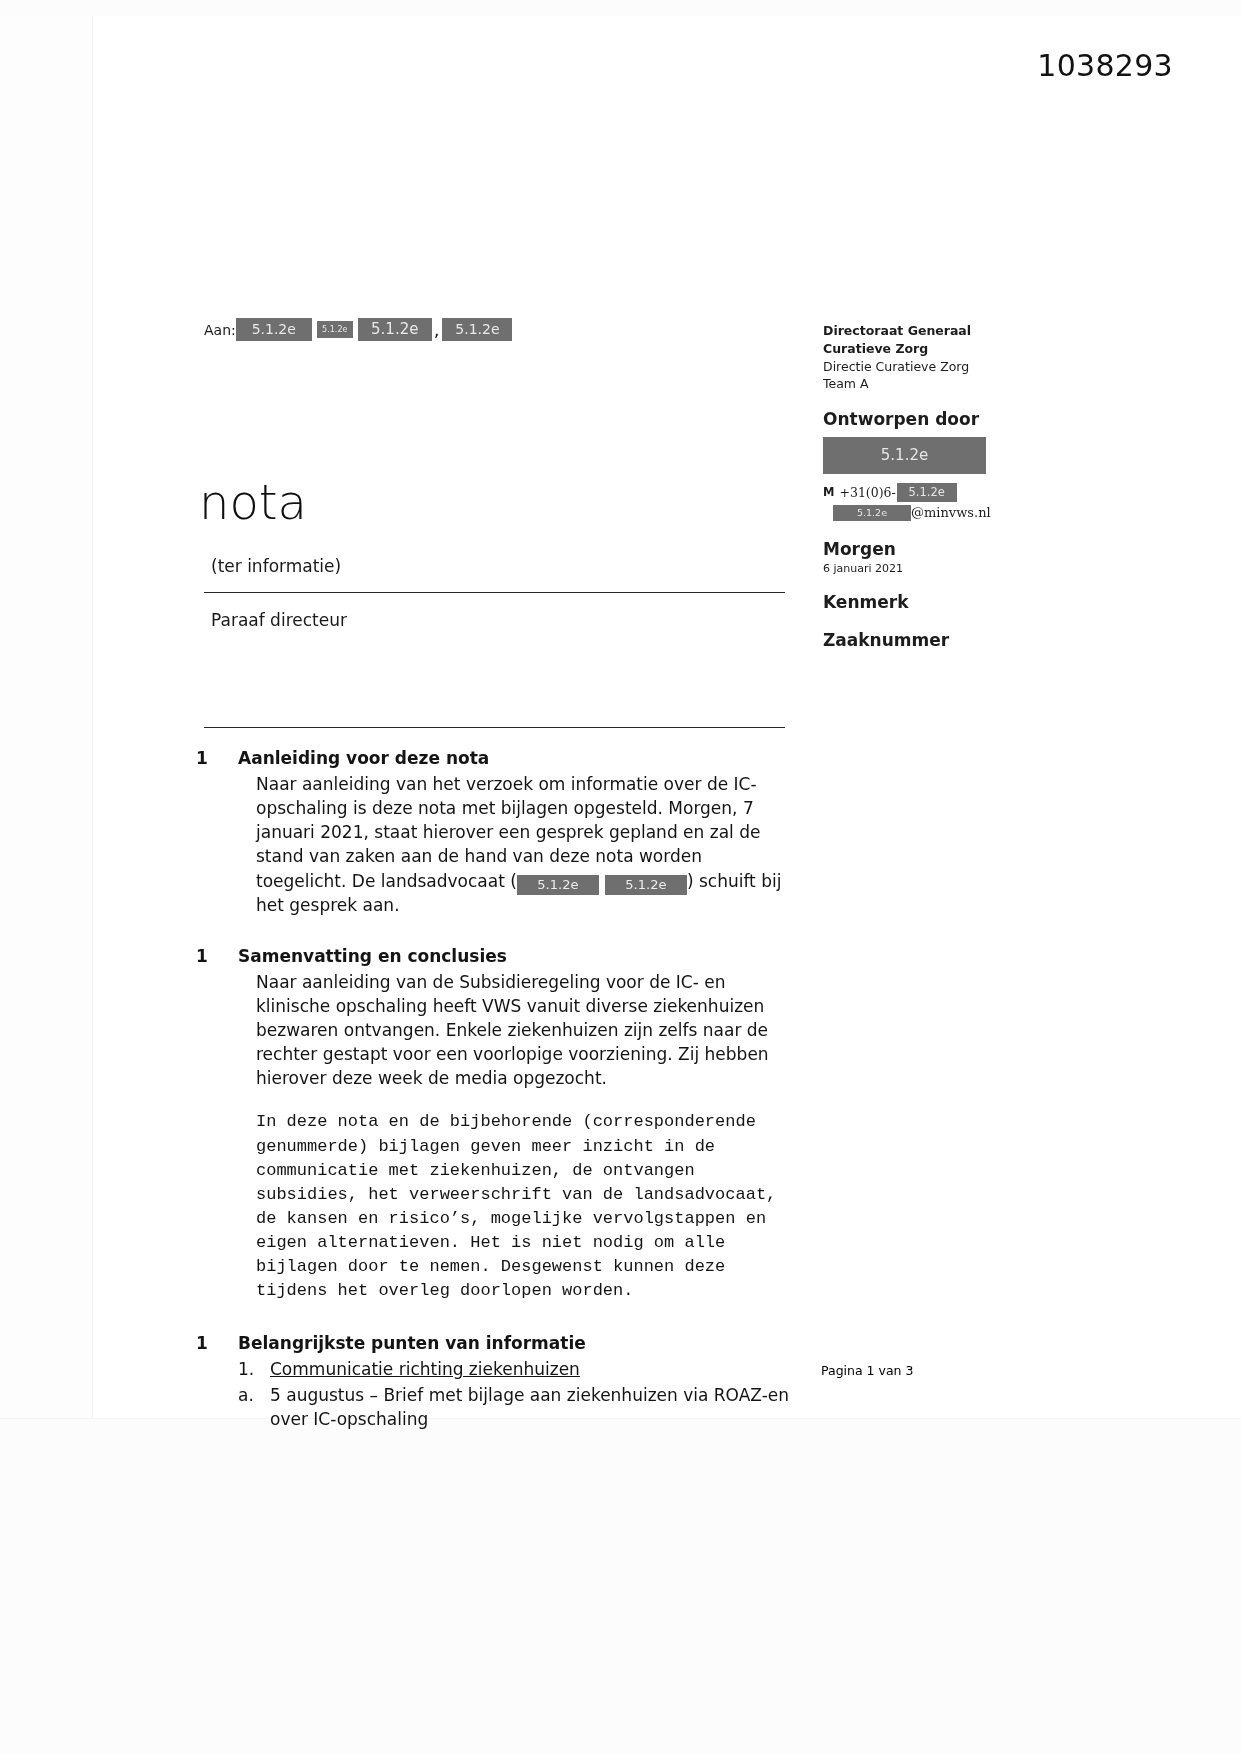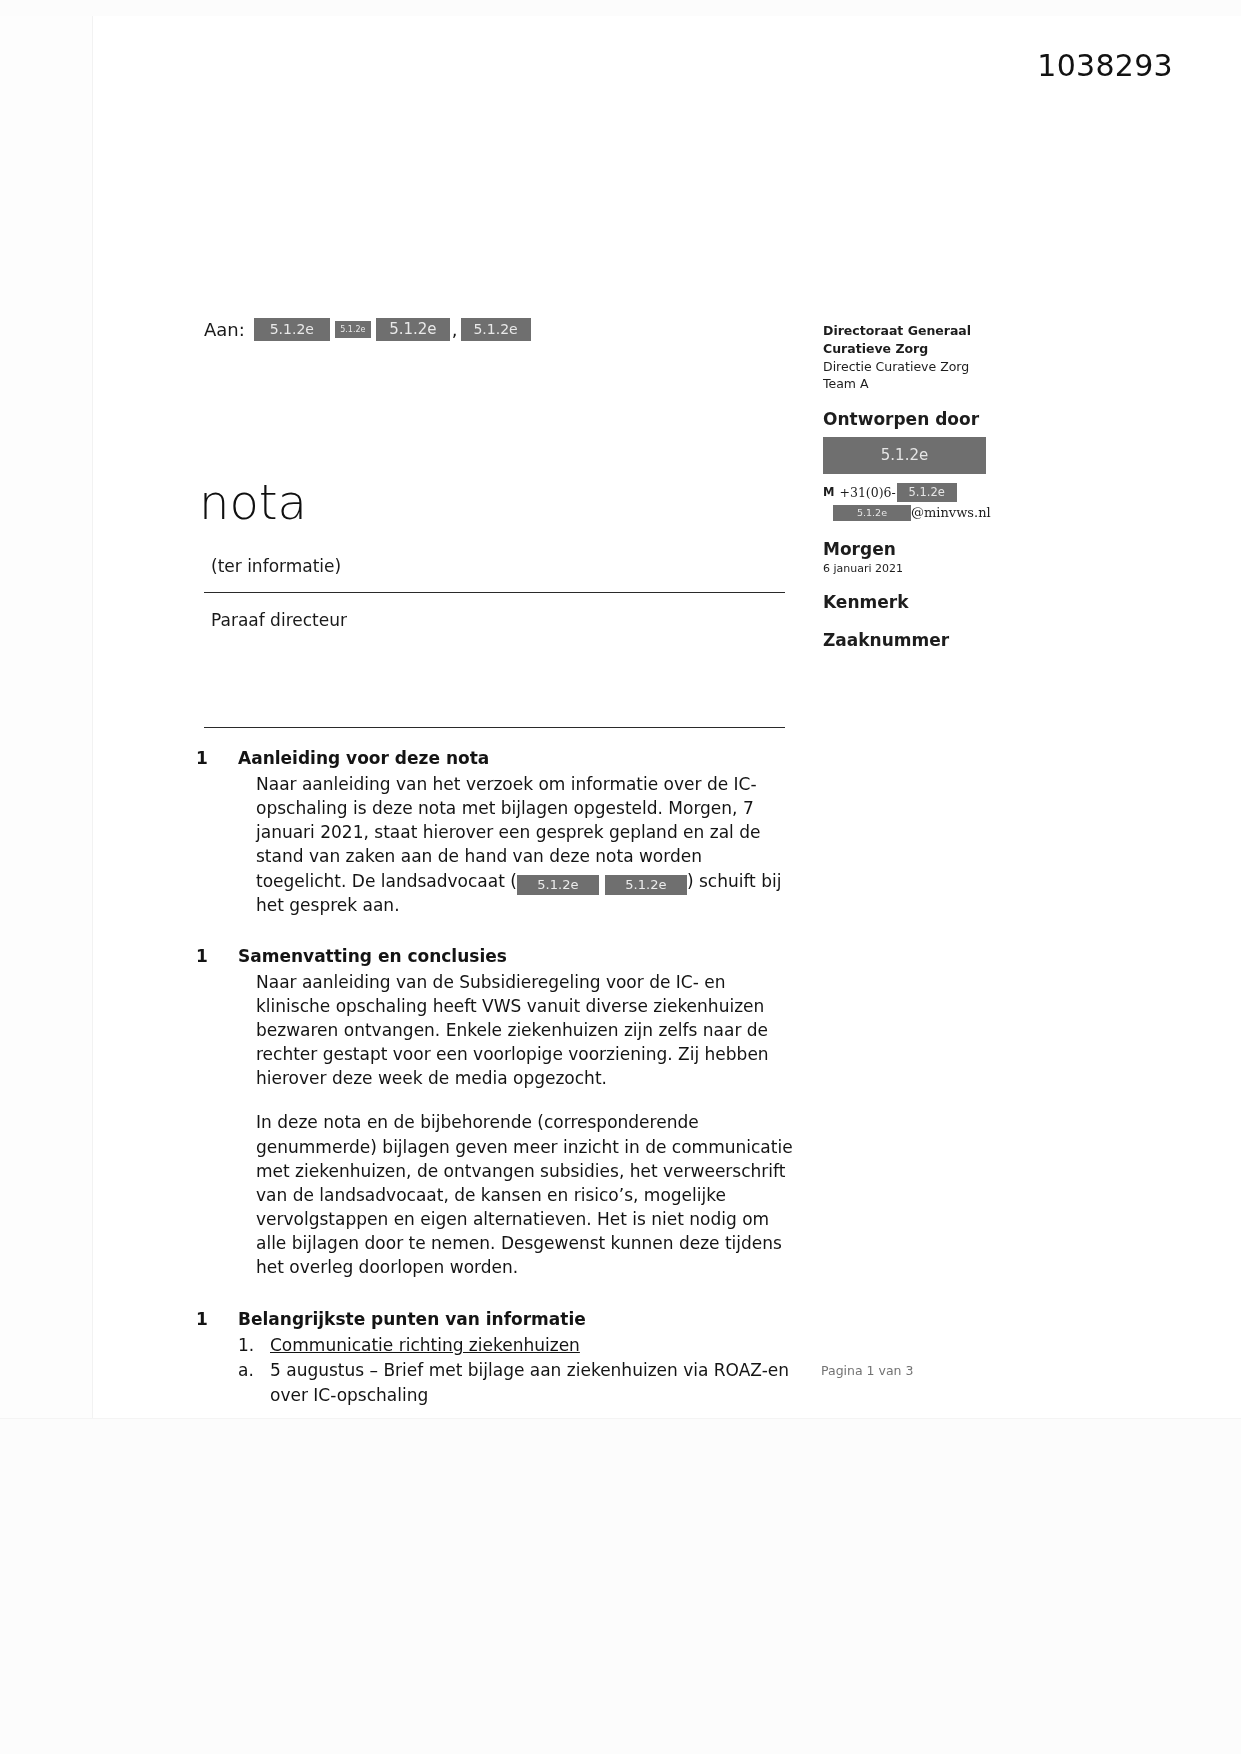--- a/index.html
+++ b/index.html
@@ -64,22 +64,21 @@
   .aan-line {
     position: absolute;
     left: 204px;
     top: 318px;
     display: flex;
     align-items: center;
     font-size: 18px;
     color: #1a1a1a;
   }
   .aan-label {
-    margin-right: 9px;
-    font-size: 18px;
+    font-size: 14px;
   }
   .aan-comma {
     margin: 0 3px 0 2px;
     font-size: 18px;
   }
 
   
   .redaction {
     display: inline-block;
     background: #6f6f6f;
@@ -206,21 +205,21 @@
     margin-bottom: 4px;
   }
   .sec-num { width: 42px; flex: none; }
   .sec-title { flex: 1; }
   .sec-body {
     margin-left: 60px;
     font-size: 17px;
     line-height: 1.42;
   }
   .para { margin-bottom: 0; }
-  .para + .para { margin-top: 20px; }
+  .para + .para { margin-top: 20px; font-family: Liberation Mono, monospace; }
 
   .red-inline {
     display: inline-block;
     background: #6f6f6f;
     color: #ececec;
     font-size: 13px;
     text-align: center;
     vertical-align: baseline;
     position: relative;
     top: 2px;
@@ -243,21 +242,21 @@
   .sub-marker { width: 32px; flex: none; }
   .sub-text { flex: 1; }
   .underlined { text-decoration: underline; }
   .ital { font-style: italic; }
 
   .footer {
     position: absolute;
     left: 821px;
     top: 1363px;
     font-size: 12.5px;
-    color: #737373;
+    color: #000000;
   }
 </style>
 </head>
 <body>
 
 <div class="page">
 
   <div class="scan-edge-left"></div>
   <div class="scan-edge-top"></div>
   <div class="scan-edge-bottom"></div>

